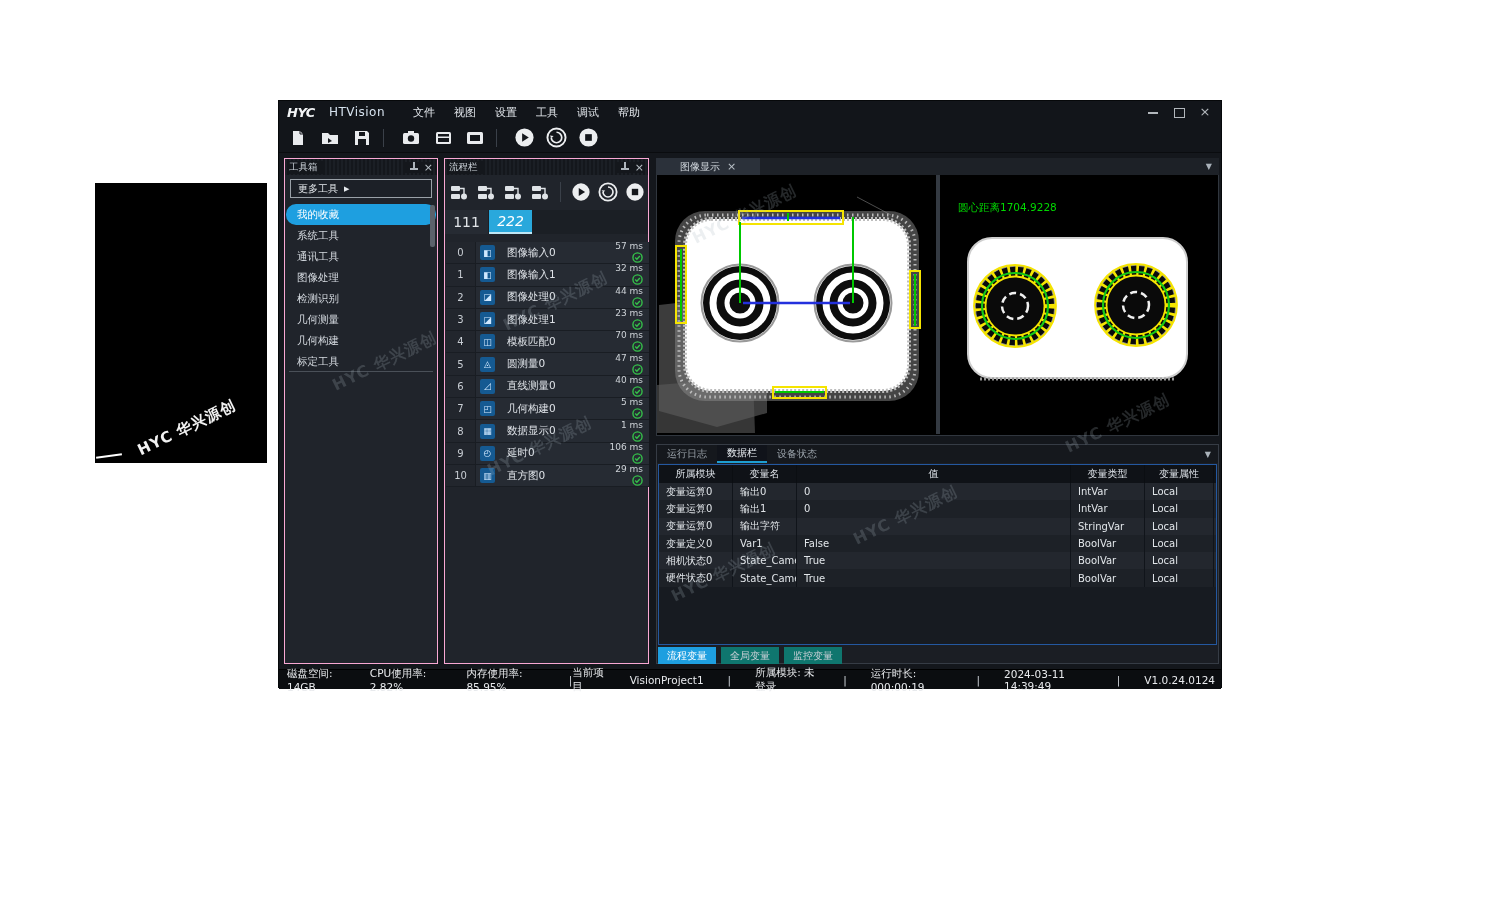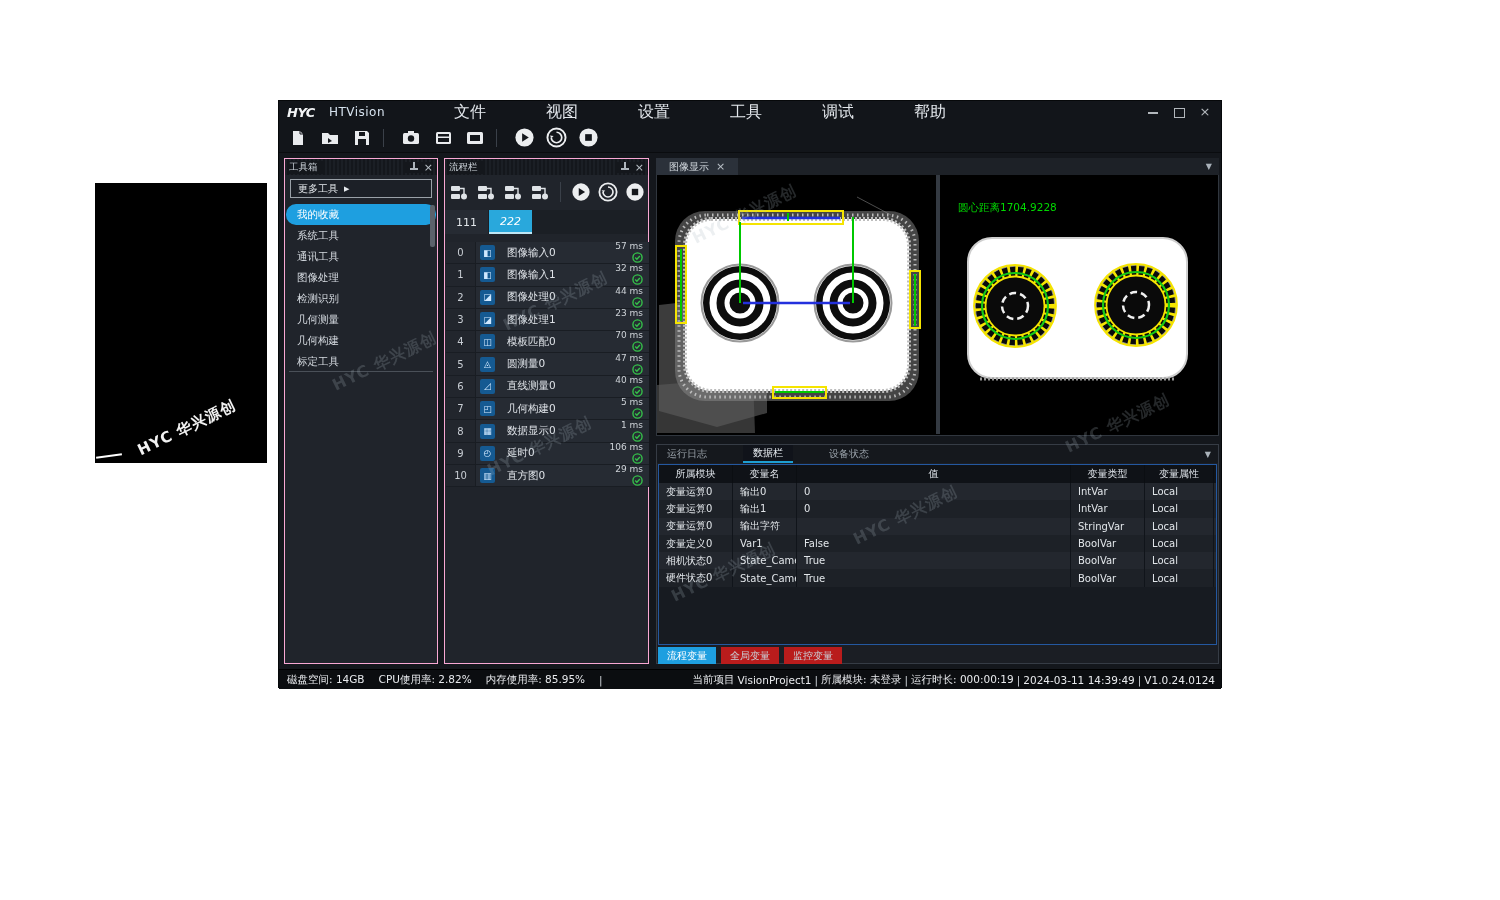--- a/index.html
+++ b/index.html
@@ -15,21 +15,21 @@
   .wm-white{color:rgba(255,255,255,0.95);font-size:15px;z-index:5;}
 
   
   .app{left:278px;top:100px;width:944px;height:588px;background:#14171c;border:1px solid #06080a;}
 
   
   .titlebar{left:0;top:0;width:100%;height:22px;background:#12151a;display:flex;align-items:center;}
   .logo{font-size:13px;font-weight:bold;font-style:italic;color:#f2f4f6;margin-left:8px;letter-spacing:-0.5px;}
   .apptitle{font-size:12px;color:#d6e2ee;margin-left:14px;letter-spacing:0.5px;}
   .menus{display:flex;margin-left:28px;gap:19px;}
-  .menu-item{font-size:16px;color:#e3e7ec;cursor:default;margin-left:41px;}
+  .menu-item{font-size:11px;color:#e3e7ec;cursor:default;}
   .win-controls{margin-left:auto;display:flex;align-items:center;gap:14px;margin-right:10px;}
   .wc{width:12px;height:12px;position:relative;opacity:.85;}
   .wc-min::after{content:"";position:absolute;left:1px;top:6px;width:10px;height:2px;background:#cfd4d9;}
   .wc-max::after{content:"";position:absolute;left:1px;top:2px;width:9px;height:8px;border:1.5px solid #cfd4d9;}
   .wc-close{color:#cfd4d9;font-size:13px;line-height:12px;text-align:center;}
 
   
   .toolbar{left:0;top:22px;width:100%;height:30px;background:#12151a;border-bottom:1px solid #0a0c0f;
            display:flex;align-items:center;}
   .tb-icon{width:26px;height:22px;display:flex;align-items:center;justify-content:center;margin-left:6px;}
@@ -58,68 +58,68 @@
   .tool-scroll{position:absolute;right:2px;top:46px;width:5px;height:42px;background:#5b626b;border-radius:2px;}
   .tool-divider{position:absolute;left:4px;top:212px;width:144px;height:1px;background:#4a5058;}
 
   
   .mid-panel{left:165px;top:57px;width:205px;height:506px;}
   .flow-toolbar{position:absolute;left:0;top:17px;width:100%;height:32px;display:flex;align-items:center;}
   .flow-tb-icon{width:26px;height:24px;display:flex;align-items:center;justify-content:center;margin-left:2px;}
   .flow-sep{width:1px;height:20px;background:#3a4049;margin:0 6px;}
   .flow-tabs{position:absolute;left:0;top:51px;width:100%;height:24px;background:#1b1f25;display:flex;}
   .flow-tab{width:43px;height:24px;display:flex;align-items:center;justify-content:center;
-    font-size:11px;color:#e0e4e8;background:#262b33;margin-right:1px;}
+    font-size:14px;color:#e0e4e8;background:#262b33;margin-right:1px;}
   .flow-tab.active{background:#29a8dc;color:#fff;font-style:italic;border-bottom:2px solid #bfe6f5;}
   .flow-list{position:absolute;left:1px;top:83px;width:203px;}
   .flow-row{height:22.3px;display:grid;grid-template-columns:30px 24px 1fr 46px;align-items:center;
     background:#262b33;border-bottom:1px solid #191d23;}
   .flow-idx{font-size:10px;color:#c9ced4;text-align:center;border-right:1px solid #191d23;height:100%;
     display:flex;align-items:center;justify-content:center;background:#22262d;}
   .flow-chip{width:15px;height:15px;background:#155a92;border-radius:2px;color:#cfe8ff;font-size:9px;
     display:flex;align-items:center;justify-content:center;margin-left:4px;}
   .flow-name{font-size:10.5px;color:#dfe3e8;padding-left:7px;white-space:nowrap;overflow:hidden;}
   .flow-right{display:flex;flex-direction:column;align-items:flex-end;padding-right:6px;line-height:1;}
   .flow-time{font-size:9px;color:#cdd2d7;margin-bottom:1px;}
   .check svg{display:block;}
 
   
   .img-tabbar{left:377px;top:57px;width:563px;height:17px;background:#1d2127;display:flex;align-items:center;}
-  .img-tab{height:17px;background:#2b313a;display:flex;align-items:center;padding:0 13px;
+  .img-tab{height:17px;background:#2b313a;display:flex;align-items:center;padding:0 24px;
     font-size:10px;color:#d2d8de;gap:7px;}
   .dd-arrow{margin-left:auto;margin-right:7px;color:#aab2ba;font-size:8px;}
   .image-area{left:377px;top:74px;width:563px;height:261px;background:#000;border:1px solid #30363e;border-top:none;padding-left:16px;}
   .img-left{position:absolute;left:0;top:0;width:279px;height:259px;}
   .img-div{position:absolute;left:279px;top:0;width:4px;height:259px;background:#343a42;}
   .img-right{position:absolute;left:283px;top:0;width:278px;height:259px;}
 
   
   .data-panel{left:377px;top:343px;width:563px;height:220px;background:#1b1e24;border:1px solid #363c45;}
-  .data-tabbar{position:absolute;left:0;top:0;width:100%;height:18px;background:#15181d;display:flex;align-items:flex-end;gap:26px;}
+  .data-tabbar{position:absolute;left:0;top:0;width:100%;height:18px;background:#15181d;display:flex;align-items:flex-end;}
   .data-tab{height:18px;display:flex;align-items:center;padding:0 10px;font-size:10px;color:#9aa2aa;gap:6px;}
   .data-tab.active{background:#10131a;color:#e8edf2;border-bottom:2px solid #1e9fd2;}
   .dtable{position:absolute;left:1px;top:19px;width:559px;height:181px;border:1px solid #2458a0;background:#171b21;}
   .drow{display:grid;grid-template-columns:74px 64px 274px 74px 69px;height:17.3px;}
   .drow.header{height:18px;background:#0f1217;}
   .hcell{font-size:10px;color:#dde2e8;display:flex;align-items:center;justify-content:center;
     border-right:1px solid #0b0e12;}
   .dcell{font-size:10px;color:#e2e6ea;display:flex;align-items:center;padding-left:7px;
     border-right:1px solid #10141a;white-space:nowrap;overflow:hidden;}
   .drow:nth-child(odd){background:#23272e;}
   .drow:nth-child(even){background:#1d2127;}
   .var-tabs{position:absolute;left:1px;top:202px;display:flex;gap:5px;}
   .var-tab{height:17px;min-width:58px;display:flex;align-items:center;justify-content:center;
-    padding:0 8px;font-size:10px;color:#c9cfd6;background:#b91c1c;}
+    padding:0 8px;font-size:10px;color:#c9cfd6;background:#0f766e;}
   .var-tab.active{background:#1e9fe0;color:#fff;}
 
   
   .statusbar{left:0;top:568px;width:100%;height:20px;background:#0b0d10;border-top:1px solid #000;
     display:flex;align-items:center;font-size:10.5px;color:#e8eaed;}
   .sb-left{margin-left:8px;display:flex;gap:14px;align-items:center;}
-  .sb-right{margin-left:auto;margin-right:6px;display:flex;gap:3px;align-items:center;}
+  .sb-right{margin-left:auto;margin-right:6px;display:flex;gap:24px;align-items:center;}
   .sb-sep{color:#cfd4d9;}
 </style>
 </head>
 <body>
 
 <div class="abs black-slab"></div>
 <div class="abs scratch"></div>
 <span class="abs wm wm-white" style="left:187px;top:428px;">HYC 华兴源创</span>
 
 <span class="abs wm" style="left:385px;top:362px;">HYC 华兴源创</span>

